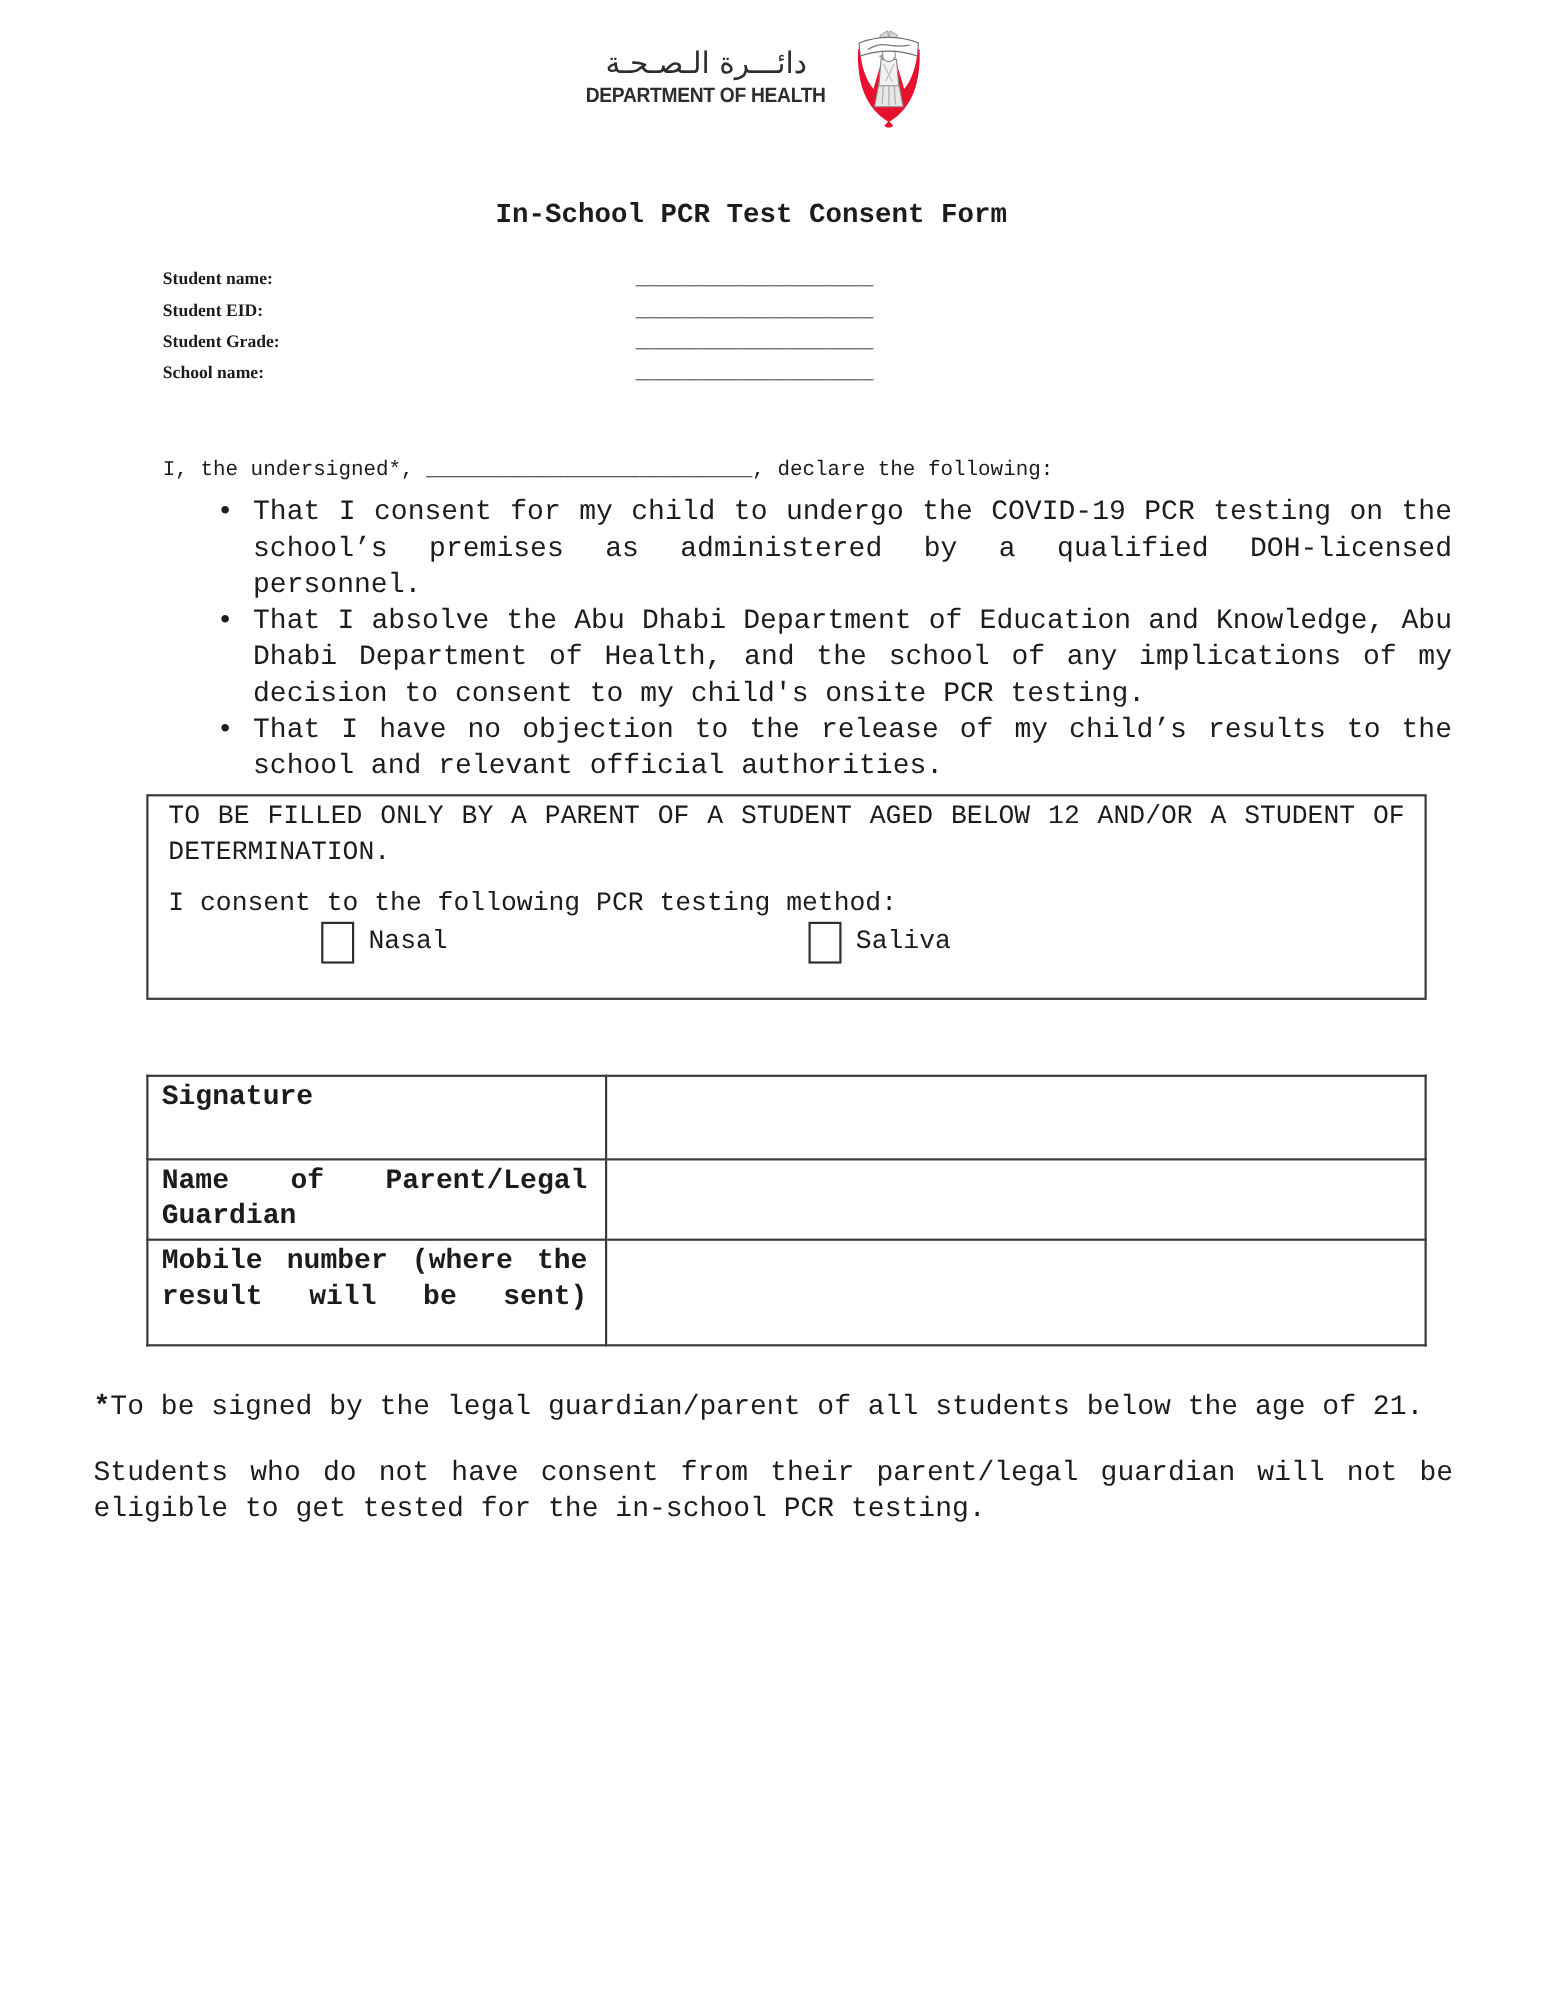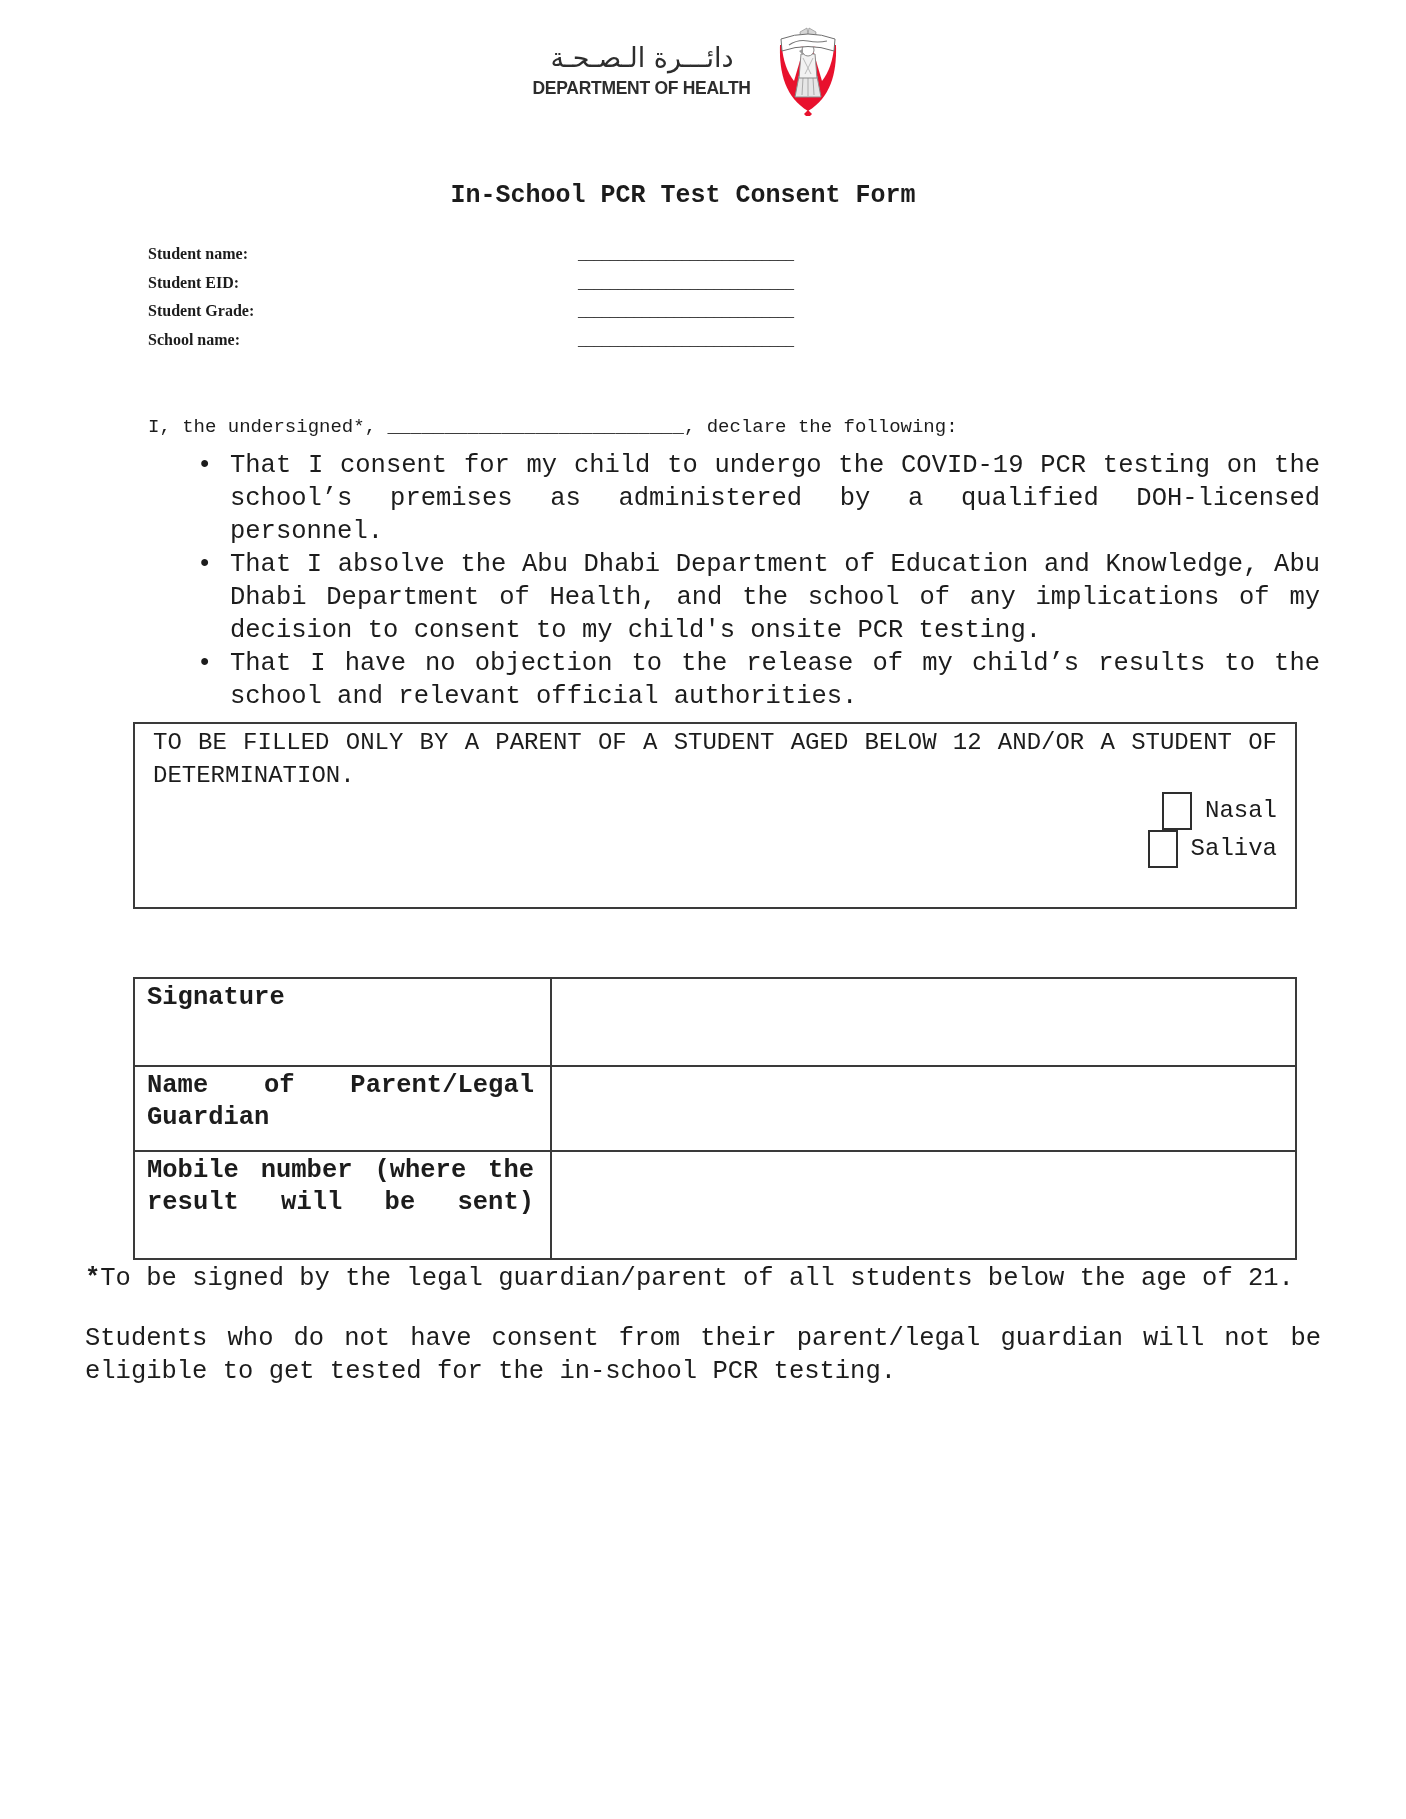--- a/index.html
+++ b/index.html
@@ -46,36 +46,36 @@
   .bullet-dot{flex:none;width:33px;font-size:25.5px;line-height:33px;}
   .bullet-text{flex:1;text-align:justify;font-size:25.5px;line-height:33px;}
   
   .consent-box{
     position:absolute;top:722px;left:133px;width:1164px;height:187px;
     box-sizing:border-box;border:2px solid #3a3a3a;
     padding:2px 18px 0 18px;
   }
   .consent-heading{font-size:24px;line-height:33px;text-align:justify;}
   .consent-prompt{font-size:24px;line-height:33px;margin-top:13px;}
-  .consent-options{display:flex;align-items:flex-end;margin-top:0px;padding-left:139px;flex-direction:column;}
+  .consent-options{display:flex;align-items:center;margin-top:0px;padding-left:139px;}
   .option{display:flex;align-items:center;}
   .option+.option{margin-left:328px;}
   .checkbox{
     width:26px;height:34px;border:2px solid #2e2e2e;background:#fff;
     display:inline-block;margin-right:13px;flex:none;
   }
   .option-label{font-size:24px;line-height:38px;}
   
   .sig-table{
     position:absolute;top:977px;left:133px;width:1164px;
     border-collapse:collapse;table-layout:fixed;
   }
   .sig-table td{
     border:2px solid #3a3a3a;vertical-align:top;
-    padding:3px 16px 15px 12px;
+    padding:3px 16px 3px 12px;
     font-size:25.5px;line-height:32px;
   }
   .sig-label{font-weight:bold;text-align:justify;}
   .justify-last{text-align-last:justify;}
   .row-signature td{height:68px;}
   .row-name td{height:65px;}
   .row-mobile td{height:88px;}
   .row-date td{height:32px;}
   
   .footnote{
@@ -154,20 +154,21 @@
       <span class="bullet-text">That I absolve the Abu Dhabi Department of Education and Knowledge, Abu Dhabi Department of Health, and the school of any implications of my decision to consent to my child's onsite PCR testing.</span>
     </div>
     <div class="bullet">
       <span class="bullet-dot">•</span>
       <span class="bullet-text">That I have no objection to the release of my child’s results to the school and relevant official authorities.</span>
     </div>
   </div>
 
   <div class="consent-box">
     <div class="consent-heading">TO BE FILLED ONLY BY A PARENT OF A STUDENT AGED BELOW 12 AND/OR A STUDENT OF DETERMINATION.</div>
+    <div class="consent-prompt">I consent to the following PCR testing method:</div>
     <div class="consent-options">
       <div class="option">
         <span class="checkbox"></span>
         <span class="option-label">Nasal</span>
       </div>
       <div class="option">
         <span class="checkbox"></span>
         <span class="option-label">Saliva</span>
       </div>
     </div>

